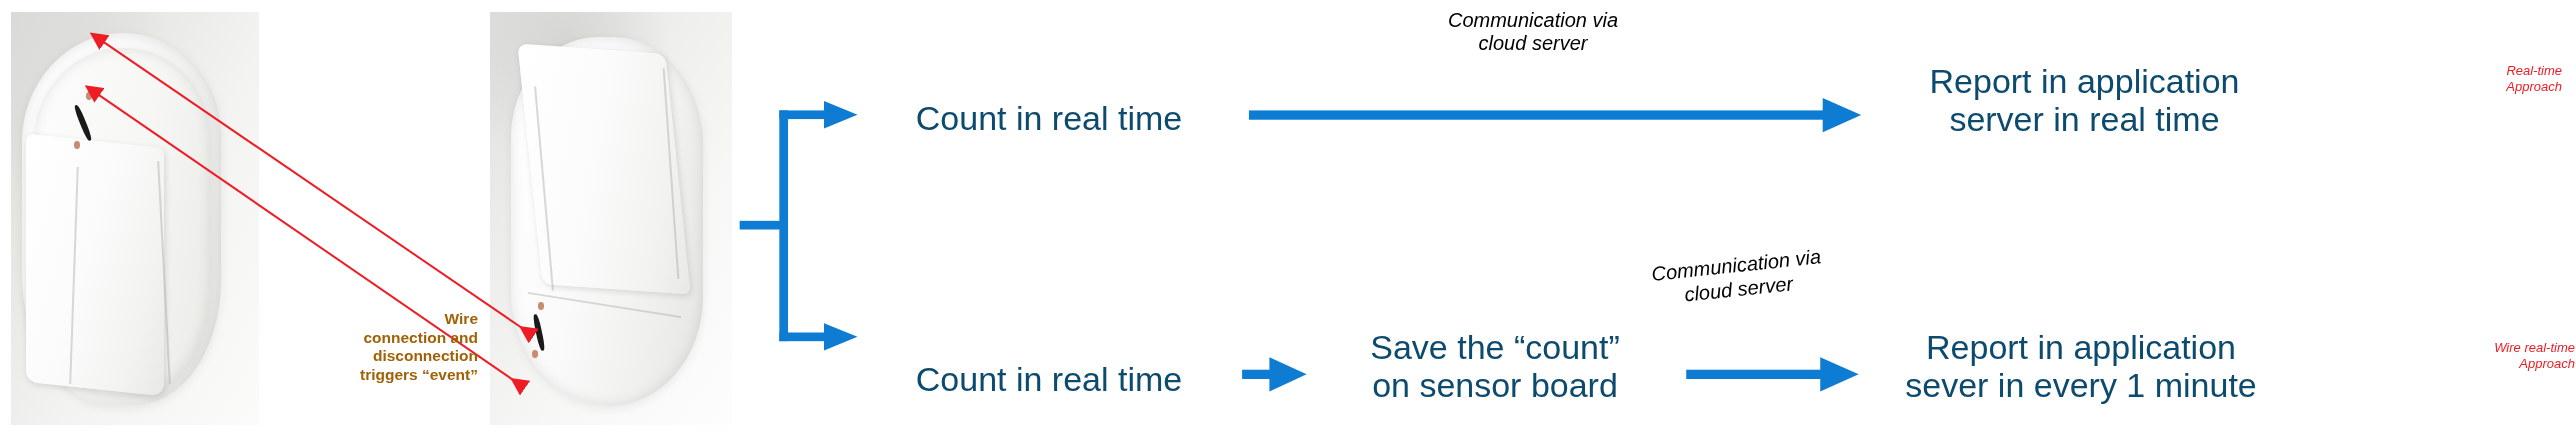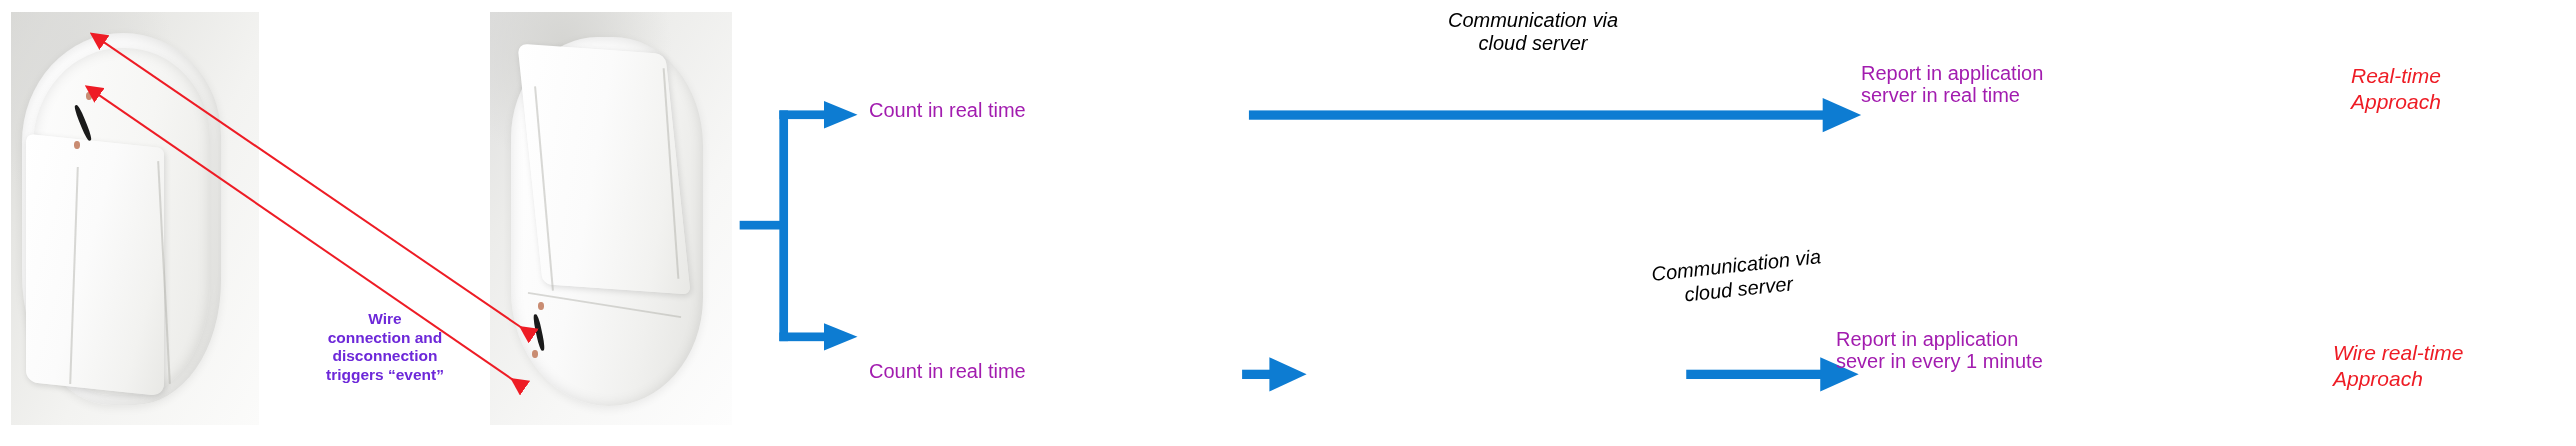--- a/index.html
+++ b/index.html
@@ -64,50 +64,51 @@
   }
   .wire-tip {
     position: absolute;
     background: #c98c72;
     border-radius: 50%;
   }
 
   
   .red-note {
     position: absolute;
-    color: #6d28d9;
+    color: #a16207;
     font-size: 15.5px;
     line-height: 1.20;
-    text-align: center;
+    text-align: right;
     font-weight: 600;
     white-space: pre-line;
   }
   .red-label {
     position: absolute;
     color: #ee1c25;
     font-style: italic;
-    font-size: 21px;
+    font-size: 13px;
     line-height: 1.22;
-    text-align: left;
+    text-align: right;
     white-space: pre-line;
   }
   svg.overlay {
     position: absolute;
     left: 0; top: 0;
     width: 2576px;
     height: 446px;
     pointer-events: none;
   }
 
   
   .flow-text {
     position: absolute;
-    color: #a21caf;
-    font-size: 20px;
+    color: #0c4a6e;
+    font-size: 34px;
     line-height: 1.12;
+    text-align: center;
     white-space: pre-line;
   }
   .conn-label {
     position: absolute;
     color: #000000;
     font-style: italic;
     font-size: 20px;
     line-height: 1.18;
     text-align: center;
     white-space: pre-line;
@@ -212,20 +213,22 @@
 cloud server</div>
 
   <div class="flow-text" style="left:1861px; top:62px; width:447px;">Report in application
 server in real time</div>
 
   <div class="red-label" style="left:2351px; top:63px; width:211px;">Real-time
 Approach</div>
 
   <div class="flow-text" style="left:869px; top:360px; width:360px;">Count in real time</div>
 
+  <div class="flow-text" style="left:1309px; top:328px; width:372px;">Save the “count”
+on sensor board</div>
 
   <div class="conn-label tilt" style="left:1601px; top:254px; width:273px;">Communication via
 cloud server</div>
 
   <div class="flow-text" style="left:1836px; top:328px; width:490px;">Report in application
 sever in every 1 minute</div>
 
   <div class="red-label" style="left:2333px; top:340px; width:242px;">Wire real-time
 Approach</div>
 

